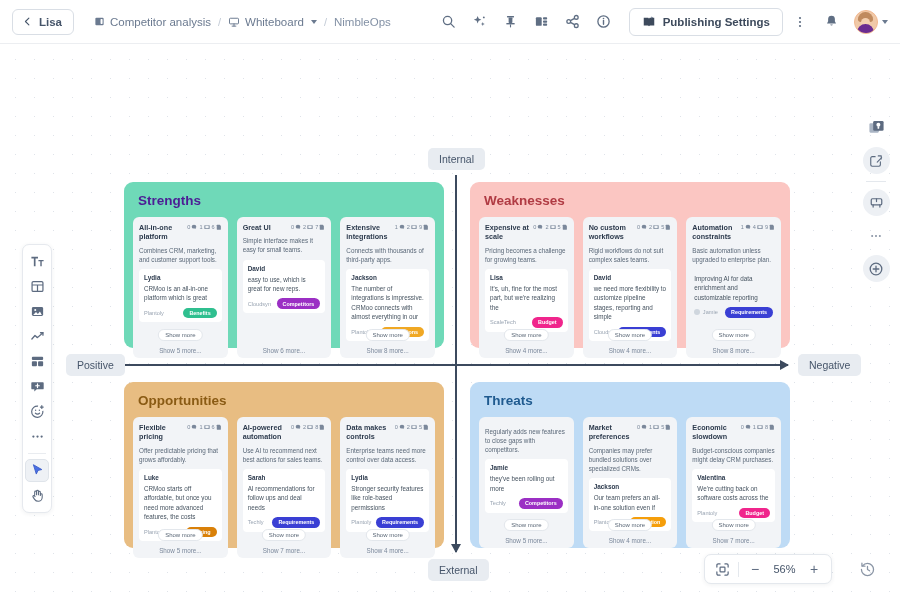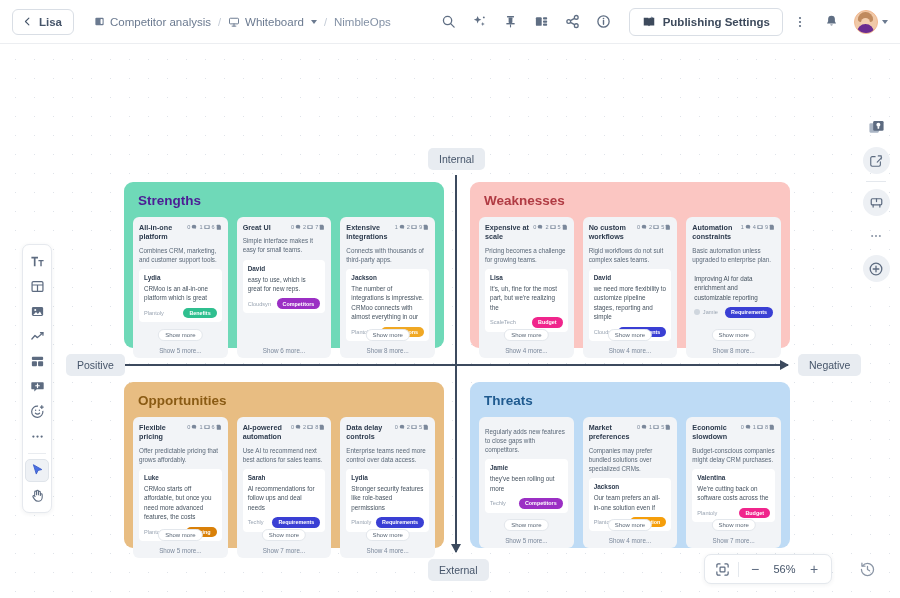--- a/index.html
+++ b/index.html
@@ -630,21 +630,21 @@
                 <span>Techly</span>
               </div>
               <span class="tag" style="background: rgb(58, 63, 212);">Requirements</span>
             </div>
           </div>
           <div class="show-more-pill">Show more</div>
           <div class="show-n">Show 7 more...</div>
         </div>
         <div class="card">
           <div class="card-head">
-            <div class="card-title">Data delay controls</div>
+            <div class="card-title">Data makes controls</div>
             <div class="card-stats">
               <span class="stat">
                 <span>0</span>
                 <svg width="6" height="6" viewBox="0 0 16 16">
                   <path fill="#7b889b" d="M8 1.8a6.2 5.2 0 100 10.4c.6 0 1.2-.1 1.8-.2l3 1.6-.6-2.8A5 5 0 0014.2 7 6.2 5.2 0 008 1.8z"></path>
                 </svg>
               </span>
               <span class="stat">
                 <span>2</span>
                 <svg width="6" height="6" viewBox="0 0 16 16">

